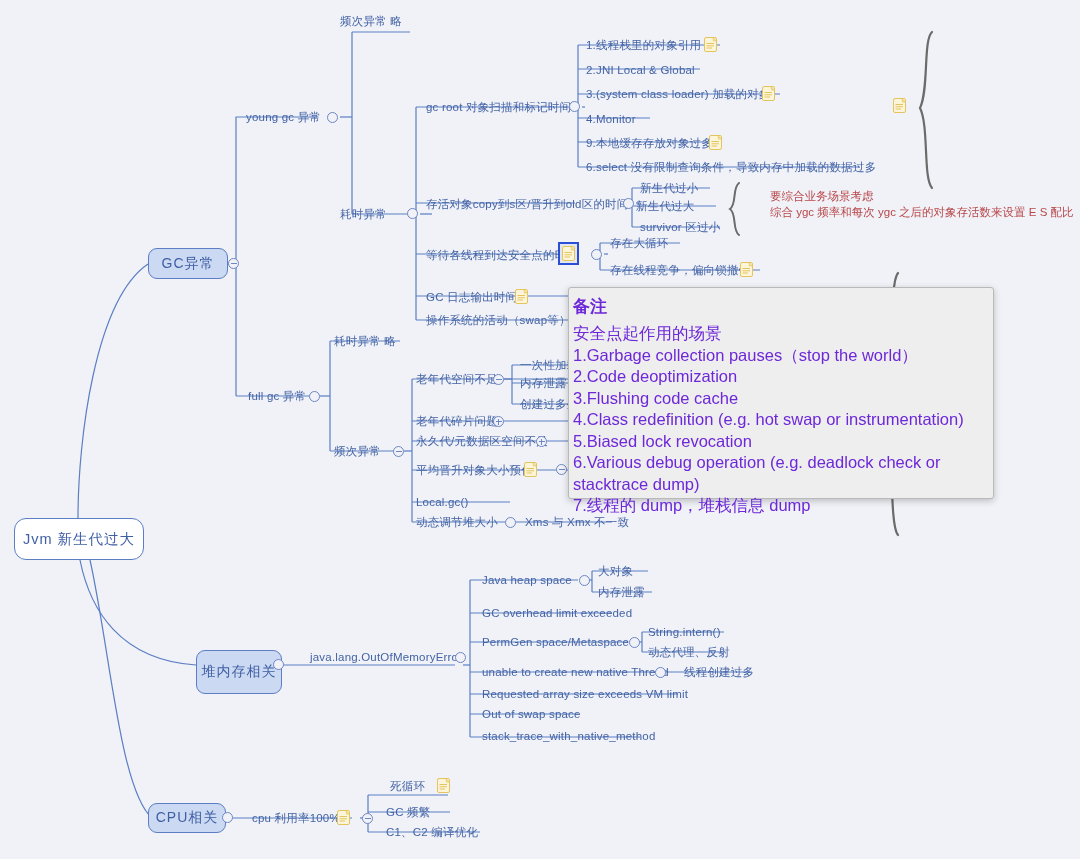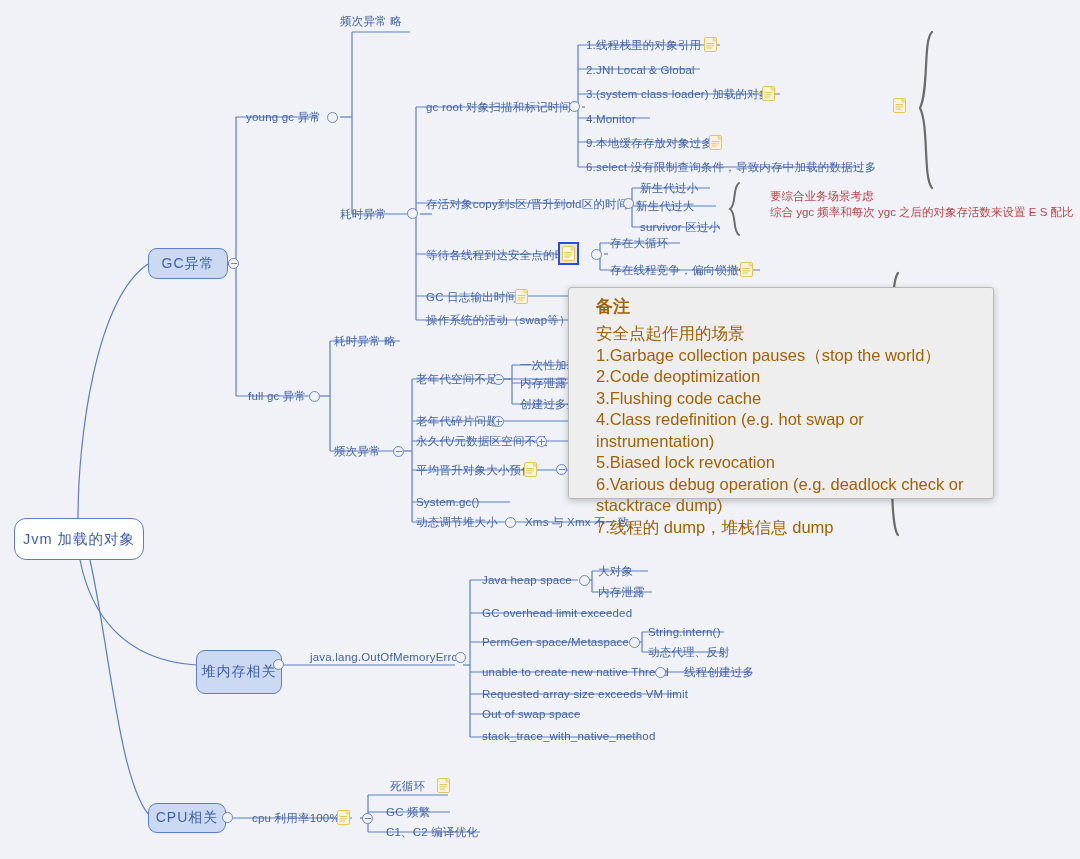--- a/index.html
+++ b/index.html
@@ -81,23 +81,23 @@
     white-space:nowrap;
   }
 
   
   .notepanel{
     position:absolute;
     background:#eeeeee;
     border:1px solid #b9b9b9;
     border-radius:3px;
     box-shadow:0 2px 7px rgba(0,0,0,.22);
-    padding:8px 12px 10px 27px;
+    padding:8px 12px 10px 4px;
     box-sizing:border-box;
-    color:#a16207;
+    color:#6d28d9;
   }
   .notepanel .nt-title{
     font-size:17px;font-weight:bold;margin:0 0 6px 0;line-height:21px;
   }
   .notepanel .nt-body{
     font-size:16.5px;line-height:21.5px;white-space:pre-wrap;margin:0;
   }
 
   .brace{position:absolute;color:#6b6b6b;font-weight:300;}
 </style>
@@ -206,21 +206,21 @@
 
       <path d="M227 818 H 352"></path>
       <path d="M360 818 H 368"></path>
       <path d="M368 795 V 832"></path>
       <path d="M368 795 H 448"></path>
       <path d="M368 812 H 450"></path>
       <path d="M368 832 H 480"></path>
     </g>
   </svg>
 
-  <div class="rnode root" style="left:14px;top:518px;width:130px;height:42px;">Jvm 加载的对象</div>
+  <div class="rnode root" style="left:14px;top:518px;width:130px;height:42px;">Jvm 新生代过大</div>
 
   <div class="rnode" style="left:148px;top:248px;width:80px;height:31px;">GC异常</div>
   <div class="circ minus" style="left:228px;top:258px;"></div>
 
   <div class="rnode" style="left:196px;top:650px;width:86px;height:44px;">堆内存相关</div>
   <div class="circ" style="left:273px;top:659px;"></div>
 
   <div class="rnode" style="left:148px;top:803px;width:78px;height:30px;">CPU相关</div>
   <div class="circ" style="left:222px;top:812px;"></div>
 
@@ -379,21 +379,21 @@
         <path d="M9 0.5 L12.5 4 H9.5z" fill="#f5e6a8" stroke="#e4c45c" stroke-width=".7"></path>
         <g stroke="#e4c45c" stroke-width="1">
           <line x1="2.5" y1="6.5" x2="10" y2="6.5"></line>
           <line x1="2.5" y1="8.8" x2="10" y2="8.8"></line>
           <line x1="2.5" y1="11" x2="8" y2="11"></line>
         </g>
       </svg>
   </div>
   <div class="circ minus" style="left:556px;top:464px;"></div>
 
-  <div class="lbl" style="left:416px;top:495px;">System.gc()</div>
+  <div class="lbl" style="left:416px;top:495px;">Local.gc()</div>
 
   <div class="lbl" style="left:416px;top:515px;">动态调节堆大小</div>
   <div class="circ" style="left:505px;top:517px;"></div>
   <div class="lbl" style="left:525px;top:515px;">Xms 与 Xmx 不一致</div>
 
   <svg class="brace" style="left:880px;top:270px;width:34px;height:268px;" viewBox="0 0 34 268" fill="none" stroke="#6b6b6b" stroke-width="2.2" stroke-linecap="round">
     <path d="M18 3 C 8 14, 15 118, 4 134 C 15 150, 8 254, 18 265"></path>
   </svg>
 
   <div class="lbl" style="left:310px;top:650px;">java.lang.OutOfMemoryError:</div>

